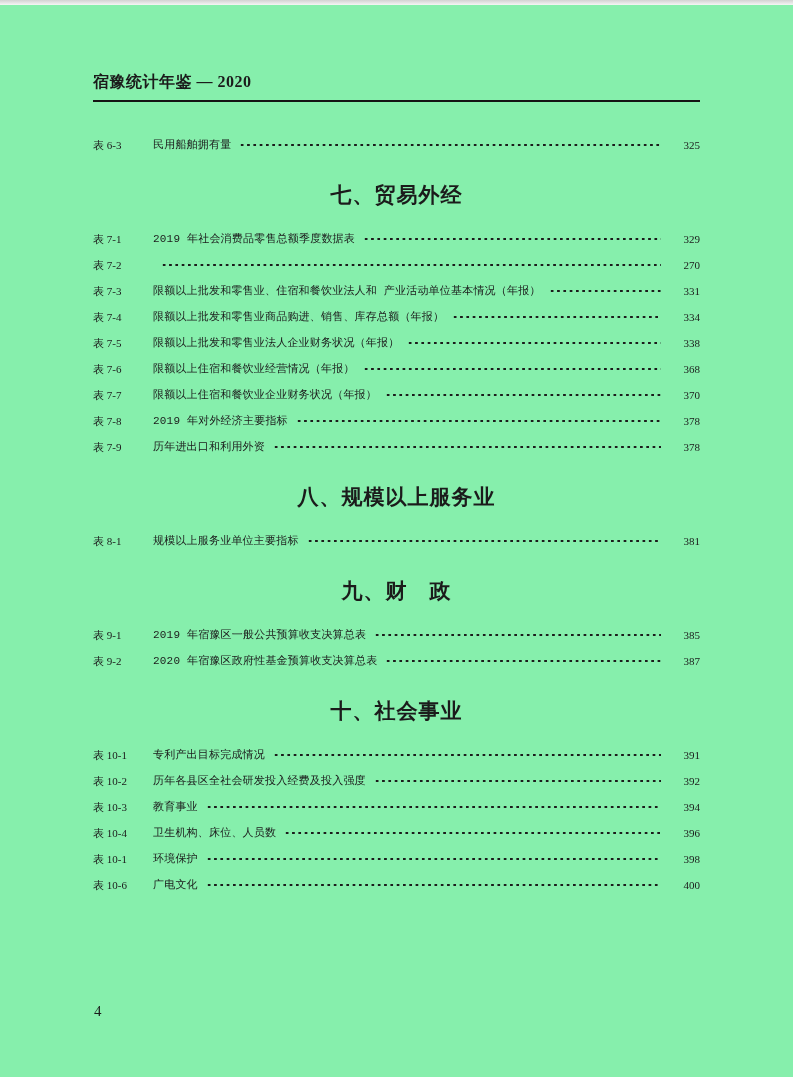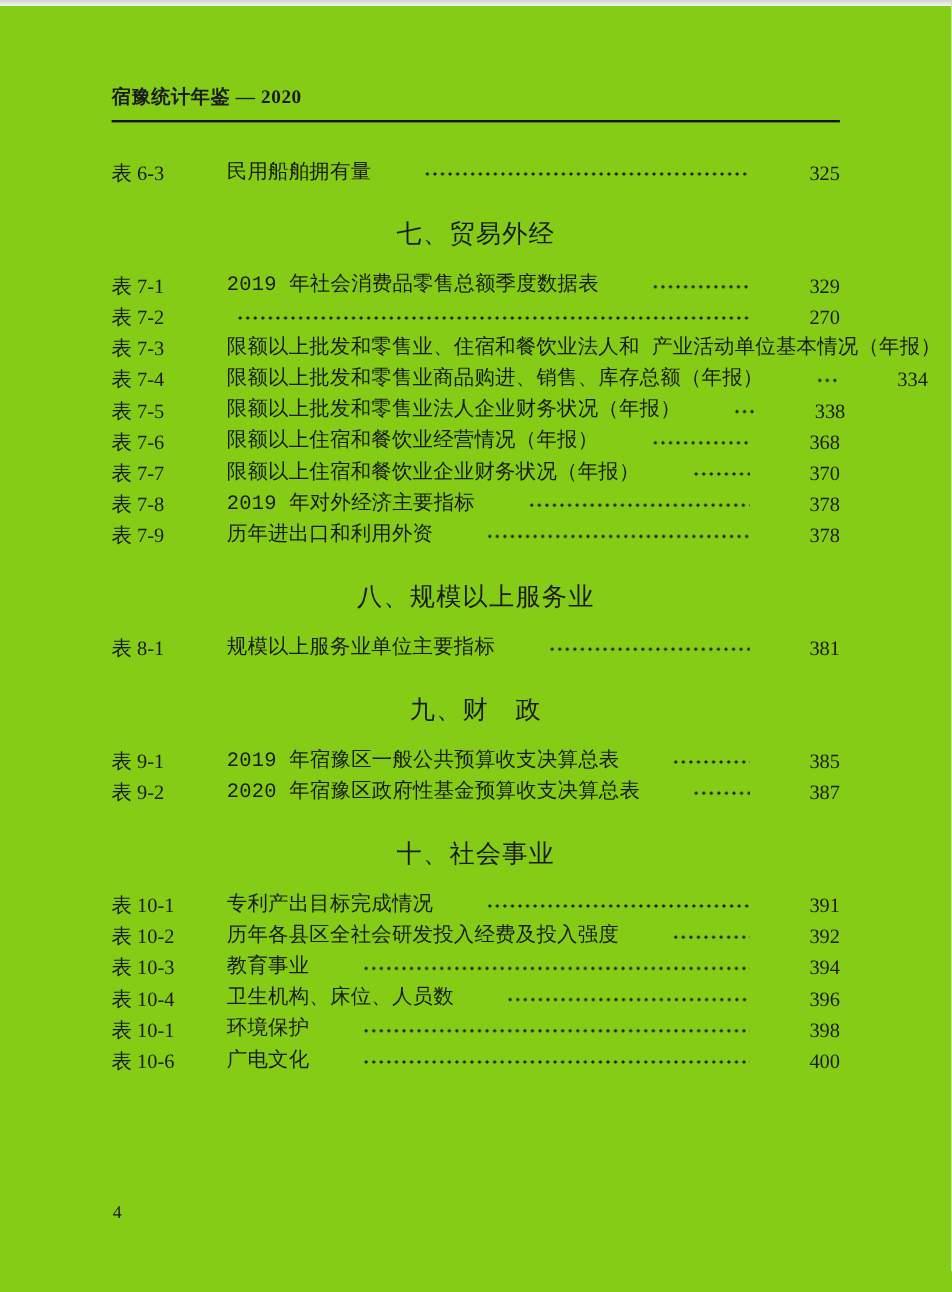--- a/index.html
+++ b/index.html
@@ -1,19 +1,19 @@
 <!DOCTYPE html>
 <html><head>
 <meta charset="utf-8">
 <style>
   html,body{margin:0;padding:0;background:#ffffff;}
   .page{
     position:relative;
     width:793px;height:1077px;
-    background:#84cc16;
+    background:#86efac;
     color:#1b1b1b;
     font-family:"Liberation Serif","DejaVu Serif",serif;
     overflow:hidden;
   }
   .scan-edge{
     position:absolute;top:0;left:0;right:0;height:5px;
     background:linear-gradient(#d2d2d2,#f5f5f5);
   }
   .content{padding:70px 93px 0 93px;}
   .doc-header{
@@ -23,41 +23,40 @@
     letter-spacing:0.5px;
     padding-bottom:6px;
     border-bottom:2.5px solid #141414;
   }
   .toc{margin-top:30px;}
   .toc-row{
     display:flex;
     align-items:center;
     height:26px;
     line-height:26px;
-    font-size:17px;
+    font-size:11px;
     white-space:nowrap;
-    gap:36px;
   }
   .toc-row .label{flex:none;width:60px;}
   .toc-row .title{flex:none;letter-spacing:0.2px;font-family:Liberation Mono, monospace;}
   .toc-row .leader{
     flex:1 1 auto;
     min-width:18px;
     align-self:stretch;
     margin:0 7px 0 8px;
     background-image:radial-gradient(circle,#1b1b1b 1.05px,transparent 1.5px);
     background-size:6.3px 26px;
     background-repeat:repeat-x;
     background-position:0 0;
   }
   .toc-row .pagenum{flex:none;min-width:32px;text-align:right;}
   .section-heading{
     text-align:center;
     font-size:21px;
-    font-weight:normal;
+    font-weight:bold;
     line-height:30px;
     margin:22px 0 16px 0;
     letter-spacing:1px;
   }
   .footer-pagenum{
     position:absolute;
     top:1003px;left:94px;
     font-size:15px;line-height:16px;
   }
 </style>

